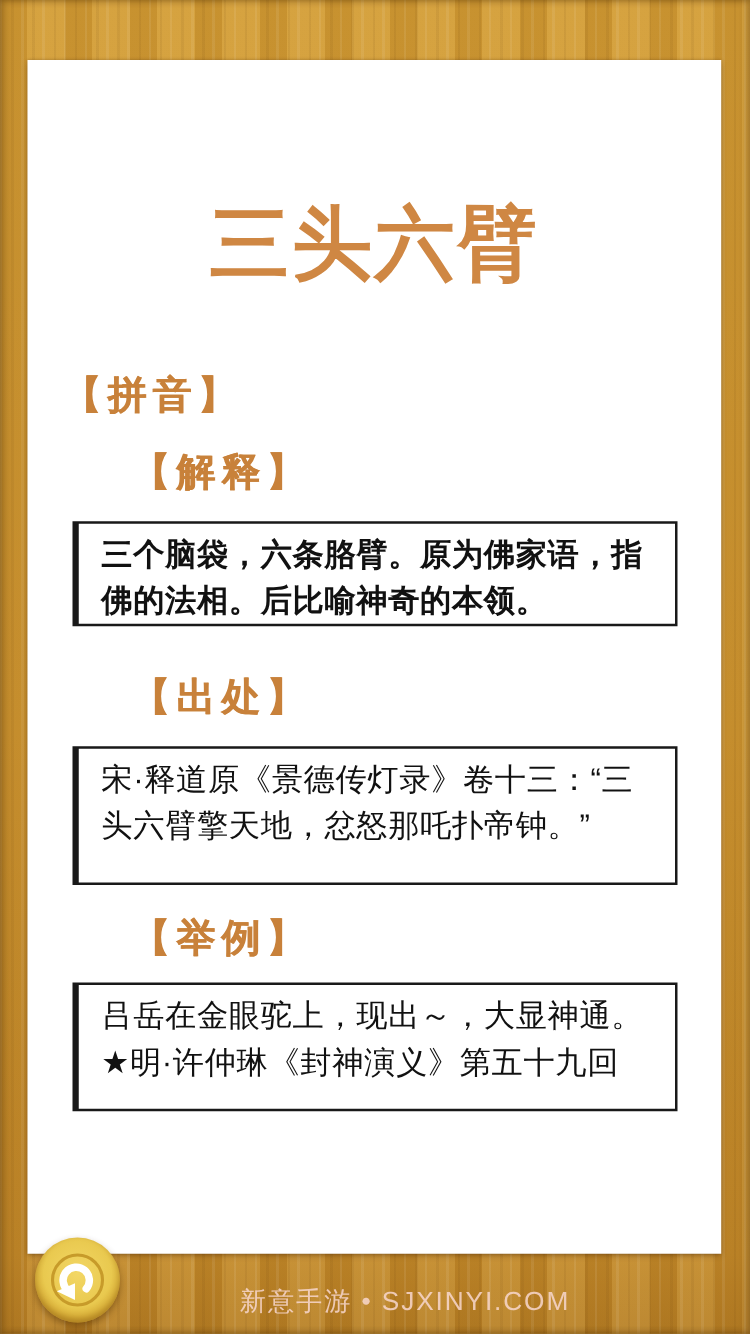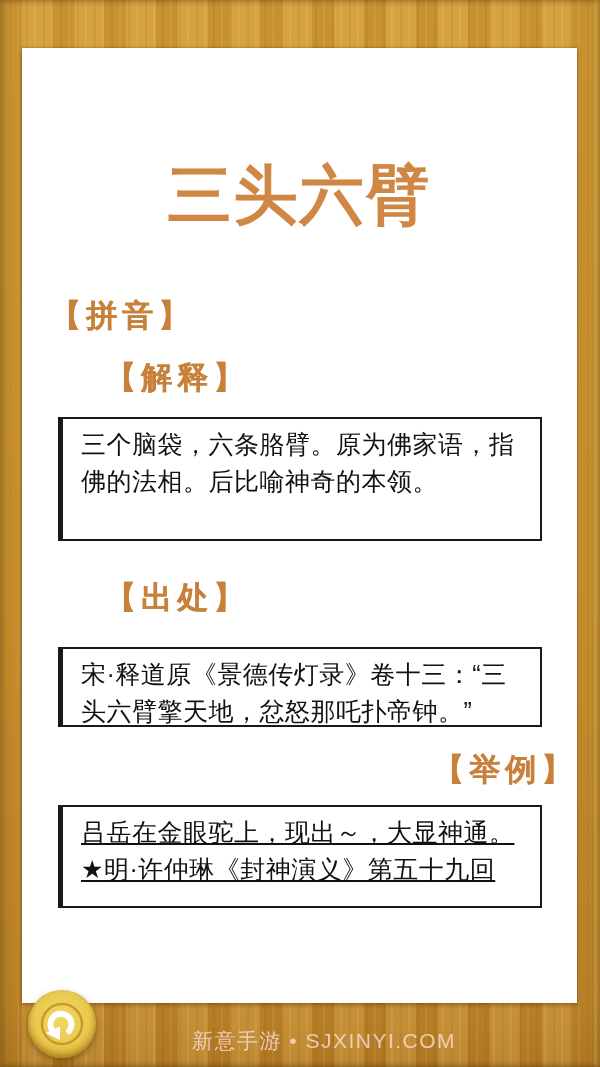--- a/index.html
+++ b/index.html
@@ -45,21 +45,21 @@
     font-size: 31px;
     line-height: 36px;
     font-weight: bold;
     letter-spacing: 5px;
     color: #c8813a;
     text-shadow: 0.5px 0 0 #c8813a;
   }
   .label-1 { margin-top: 64px; margin-left: 28px; }
   .label-2 { margin-top: 26px; }
   .label-3 { margin-top: 39px; }
-  .label-4 { margin-top: 25px; text-align: right; }
+  .label-4 { margin-top: 25px; }
 
   .pinyin-text {
     margin-top: 12px;
     margin-left: 68px;
     font-size: 26px;
     line-height: 32px;
     color: #2a2a2a;
     letter-spacing: 1px;
     word-spacing: 12px;
   }
@@ -69,23 +69,23 @@
     width: 484px;
     border: 2px solid #191919;
     border-left-width: 5px;
     padding: 7px 14px 0 18px;
     background: #ffffff;
     color: #111111;
     font-size: 25px;
     line-height: 37px;
     letter-spacing: 0.5px;
   }
-  .box-1 { margin-top: 21px; height: 124px; }
-  .box-2 { margin-top: 31px; height: 80px; }
-  .box-3 { margin-top: 17px; height: 103px; text-decoration: underline; }
+  .box-1 { margin-top: 21px; height: 84px; font-weight: bold; }
+  .box-2 { margin-top: 21px; height: 111px; }
+  .box-3 { margin-top: 17px; height: 103px; }
 
   .coin-button {
     position: absolute;
     left: 28px; top: 990px;
     width: 68px; height: 68px;
     border-radius: 50%;
     cursor: pointer;
     background: radial-gradient(circle at 50% 42%, #f3d765 0%, #e9c94f 52%, #d8ad36 70%, #b9safe 82%, #b98c20 100%);
     background: radial-gradient(circle at 50% 42%, #f3d765 0%, #e9c94f 52%, #d8ad36 70%, #b98c20 100%);
     box-shadow: 0 3px 6px rgba(70,40,0,0.45), inset 0 -3px 5px rgba(120,75,10,0.4);

